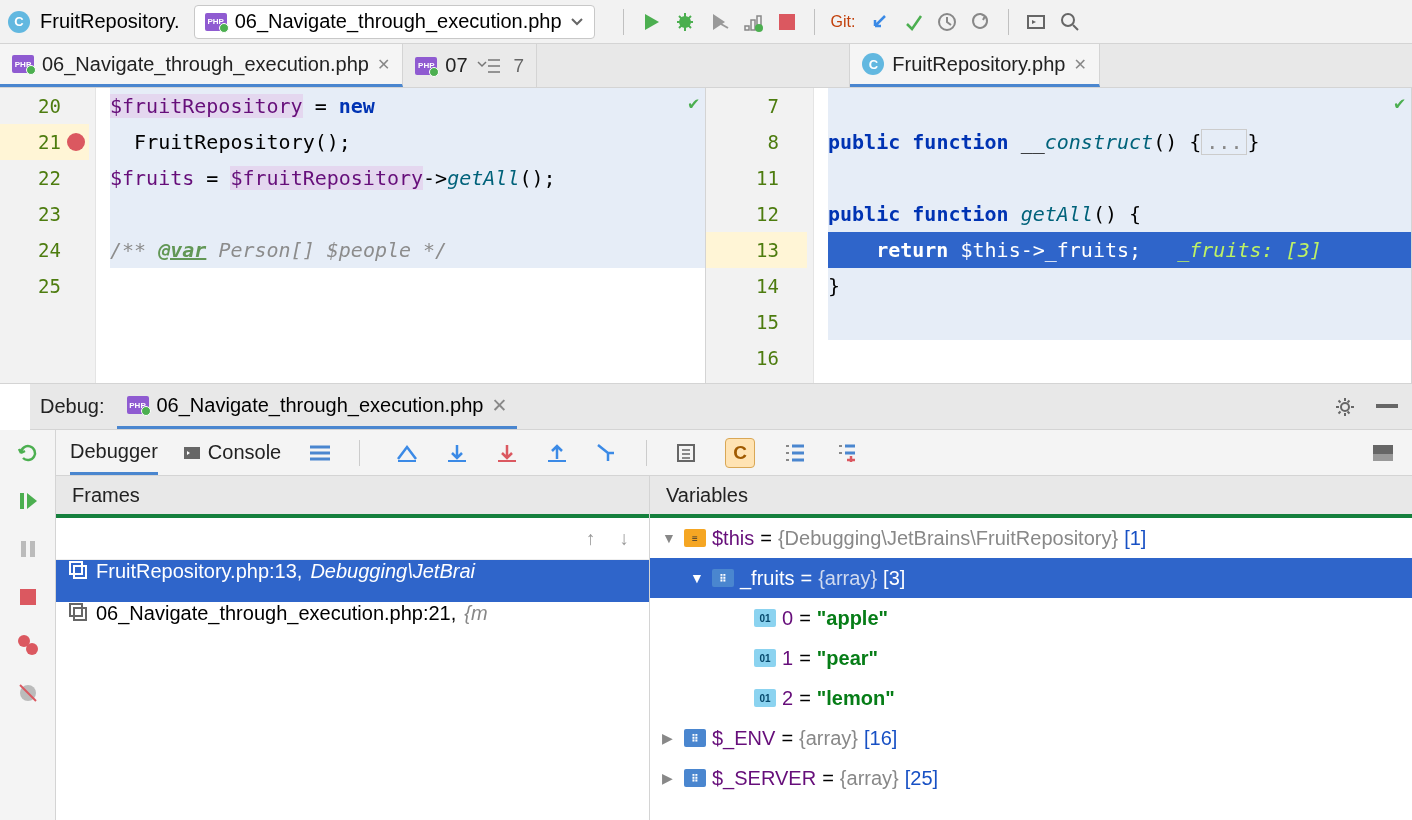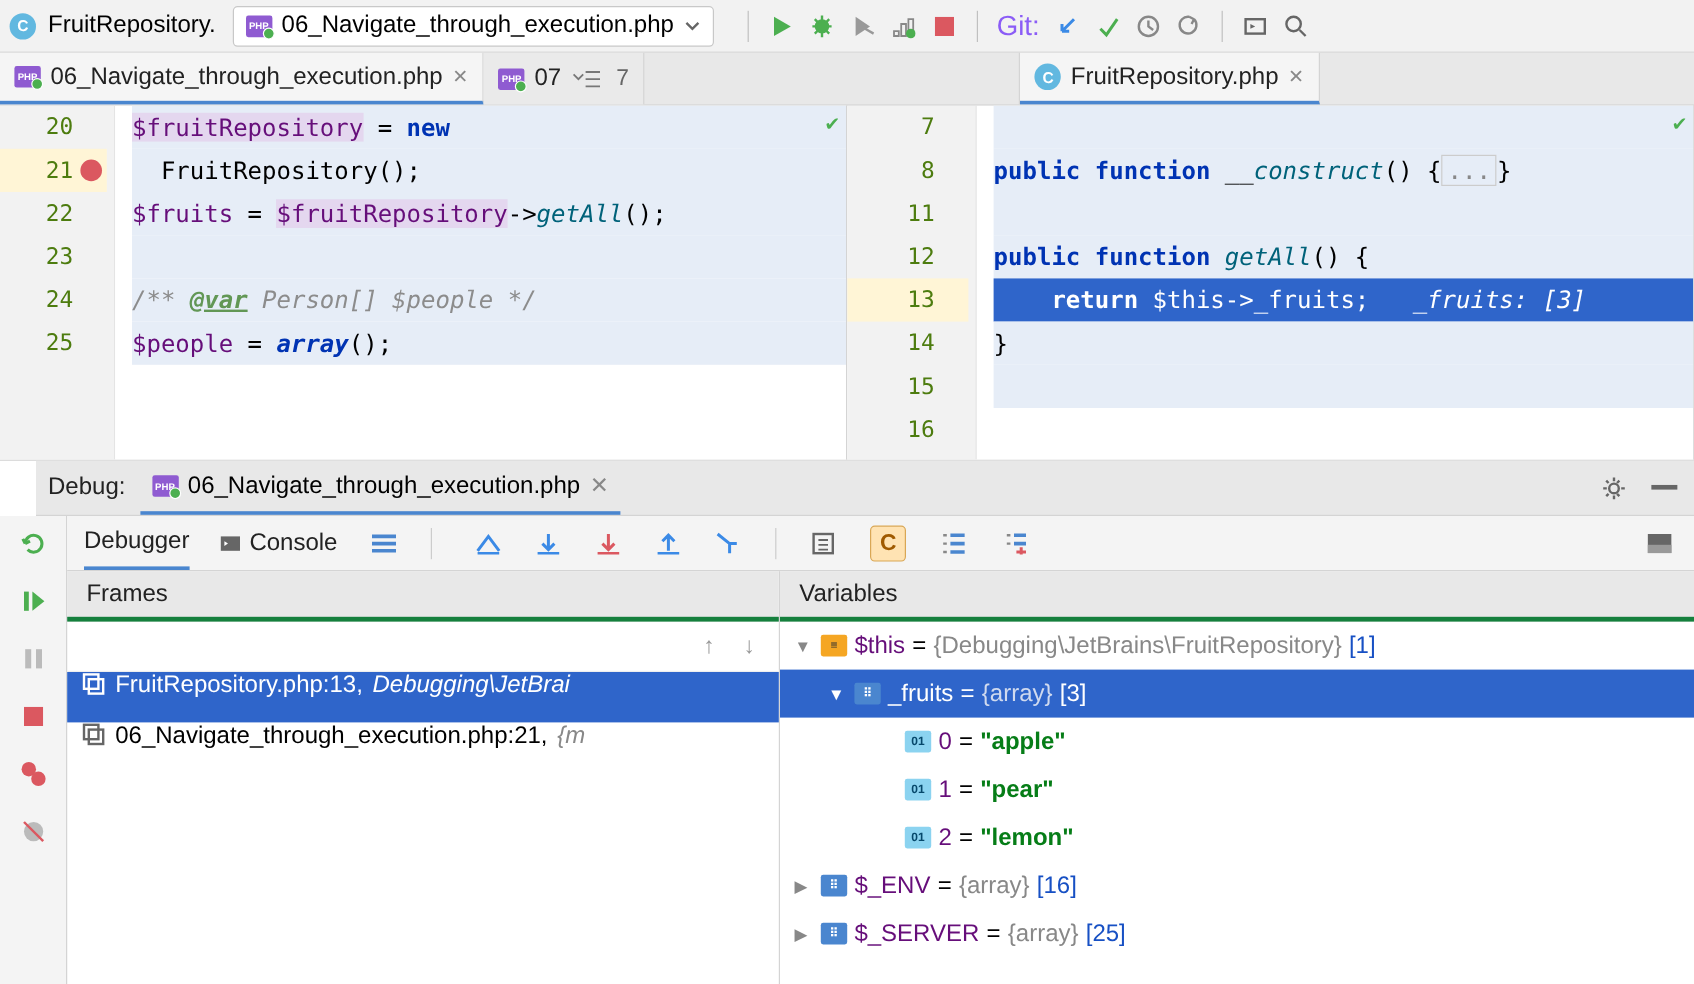--- a/index.html
+++ b/index.html
@@ -7,21 +7,21 @@
 .toolbar-top { height: 44px; display: flex; align-items: center; padding: 0 8px; border-bottom: 1px solid #d4d4d4; background: #f2f2f2; gap: 4px; }
 .icon-circle { width: 22px; height: 22px; border-radius: 50%; display: inline-flex; align-items: center; justify-content: center; font-size: 13px; font-weight: bold; }
 .icon-c { background: #62b8e0; color: #fff; }
 .top-file { font-size: 20px; color: #000; margin-left: 6px; margin-right: 10px; }
 .run-config { display: flex; align-items: center; background: #fff; border: 1px solid #c8c8c8; border-radius: 4px; height: 34px; padding: 0 10px; gap: 8px; margin-right: 16px; }
 .php-icon { width: 22px; height: 18px; background: #8f5bd1; border-radius: 2px; display: inline-flex; align-items: center; justify-content: center; font-size: 8px; color: #fff; font-weight: bold; position: relative; }
 .php-icon::after { content: ""; position: absolute; width: 8px; height: 8px; background: #4caf50; border-radius: 50%; bottom: -2px; right: -2px; border: 1px solid #fff; }
 .run-config-text { font-size: 20px; color: #000; }
 .tbtn { width: 30px; height: 30px; display: inline-flex; align-items: center; justify-content: center; cursor: pointer; }
 .sep { width: 1px; height: 26px; background: #c0c0c0; margin: 0 8px; }
-.git-label { font-size: 23px; color: #8b5cf6; margin: 0 4px; }
+.git-label { font-size: 16px; color: #c2410c; margin: 0 4px; }
 .tab-bar { height: 44px; display: flex; align-items: stretch; background: #e8e8e8; border-bottom: 1px solid #d4d4d4; }
 .editor-tab { display: flex; align-items: center; padding: 0 12px; gap: 8px; border-right: 1px solid #d4d4d4; background: #eaeaea; position: relative; }
 .editor-tab.active { border-bottom: 3px solid #4a86cf; background: #f5f5f5; }
 .tab-label { font-size: 20px; color: #222; }
 .tab-close { color: #888; font-size: 16px; }
 .tab-spacer { flex: 1; }
 .editor-cols { display: flex; height: 296px; border-bottom: 1px solid #d4d4d4; }
 .editor-col { display: flex; flex: 1; border-right: 1px solid #d4d4d4; overflow: hidden; position: relative; }
 .gutter { width: 96px; background: #f2f2f2; border-right: 1px solid #e4e4e4; font-family: "Menlo","Consolas",monospace; font-size: 19px; color: #4d7c0f; text-align: right; padding-right: 6px; }
 .gutter div { height: 36px; line-height: 36px; padding-right: 28px; position: relative; }
@@ -31,21 +31,21 @@
 .code .line { height: 36px; line-height: 36px; white-space: pre; }
 .code .hl-line { background: #e6edf7; }
 .code .exec-line { background: #2f65ca; color: #fff; }
 .kw { color: #0033b3; font-weight: bold; }
 .var { color: #660e7a; }
 .varhl { background: #e4d7ef; }
 .func { color: #00627a; font-style: italic; }
 .funcb { color: #0033b3; font-weight: bold; font-style: italic; }
 .cmt { color: #8c8c8c; font-style: italic; }
 .tag { color: #629755; font-style: italic; font-weight: bold; text-decoration: underline; }
-.hint { color: #ffffff; font-style: italic; }
+.hint { color: #bef264; font-style: italic; }
 .check { position: absolute; top: 4px; right: 6px; color: #4caf50; font-size: 18px; }
 .debug-bar { height: 46px; display: flex; align-items: center; background: #e8e8e8; padding: 0 10px; gap: 12px; border-bottom: 1px solid #d4d4d4; margin-left: 30px; }
 .debug-label { font-size: 20px; color: #222; }
 .debug-tab { display: flex; align-items: center; gap: 8px; padding: 0 10px; height: 100%; border-bottom: 3px solid #4a86cf; }
 .debug-tab-close { color: #888; }
 .spacer { flex: 1; }
 .debug-body { display: flex; height: 390px; }
 .debug-left-btns { width: 56px; background: #f4f4f4; border-right: 1px solid #d4d4d4; display: flex; flex-direction: column; align-items: center; padding-top: 8px; gap: 18px; }
 .debug-main { flex: 1; display: flex; flex-direction: column; }
 .debug-toolbar { height: 46px; display: flex; align-items: center; background: #f4f4f4; border-bottom: 1px solid #d4d4d4; padding: 0 14px; gap: 24px; }
@@ -194,21 +194,20 @@
       <div>24</div>
       <div>25</div>
     </div>
     <div class="code">
       <span class="check">✔</span>
       <div class="line hl-line"><span class="var varhl">$fruitRepository</span><span> = </span><span class="kw">new</span></div>
       <div class="line hl-line">  <span>FruitRepository();</span></div>
       <div class="line hl-line"><span class="var">$fruits</span><span> = </span><span class="var varhl">$fruitRepository</span><span>-&gt;</span><span class="func">getAll</span><span>();</span></div>
       <div class="line hl-line"></div>
       <div class="line hl-line"><span class="cmt">/** </span><span class="tag">@var</span><span class="cmt"> Person[] $people */</span></div>
-      <div class="line hl-line"><span class="var">$people</span><span> = </span><span class="funcb">array</span><span>();</span></div>
     </div>
   </div>
   <div class="editor-col">
     <div class="gutter" style="width:108px">
       <div>7</div>
       <div>8</div>
       <div>11</div>
       <div>12</div>
       <div class="hl">13</div>
       <div>14</div>

